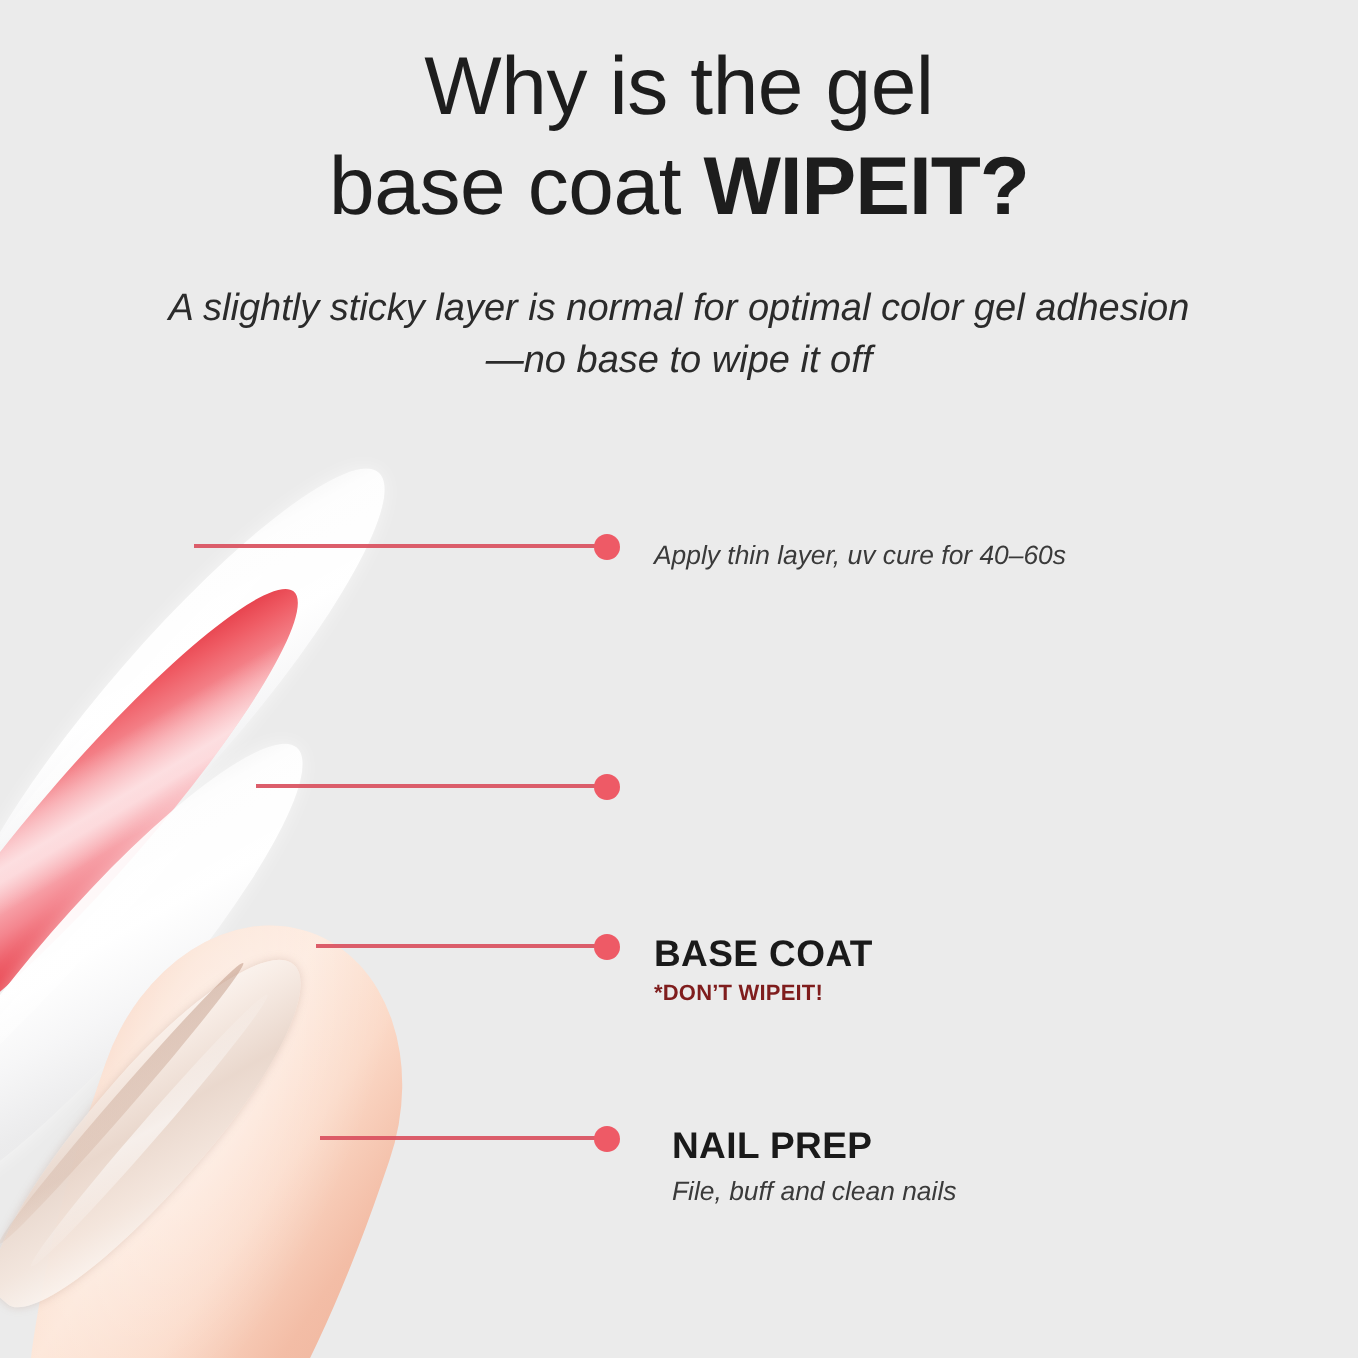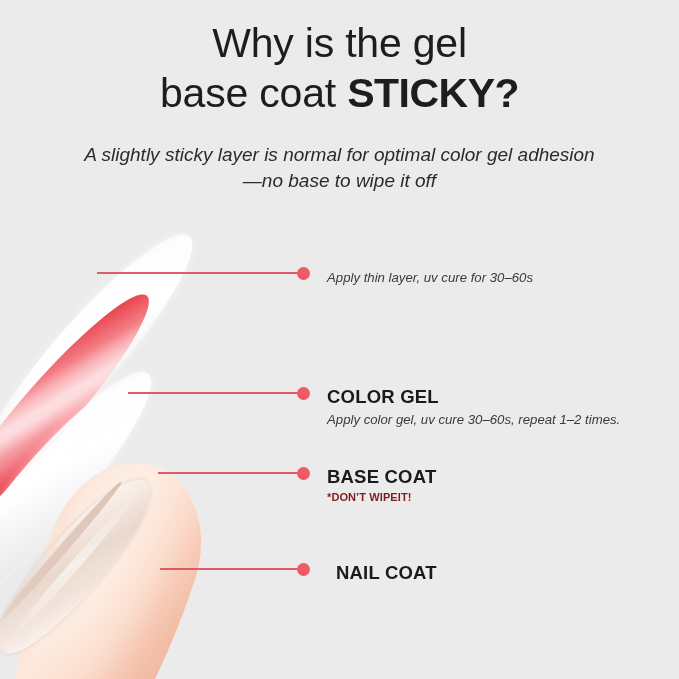--- a/index.html
+++ b/index.html
@@ -181,21 +181,21 @@
     background:linear-gradient(110deg, rgba(255,255,255,0.0), rgba(255,255,255,0.85), rgba(255,255,255,0.0));
   }
 </style>
 </head>
 <body>
 
 <div id="infographic">
 
   <div class="title-block">
     <div class="title-line">Why is the gel</div>
-    <div class="title-line"><span>base coat </span><span class="strong">STICKY?</span></div>
+    <div class="title-line"><span>base coat </span><span class="strong">WIPEIT?</span></div>
   </div>
 
   <div class="subtitle-block">
     <div>A slightly sticky layer is normal for optimal color gel adhesion</div>
     <div>—no base to wipe it off</div>
   </div>
 
   <div class="art" style="left:0;top:195px;width:300px;height:484px;">
 
     <div class="layer layer-clear" style="width:66px;height:312px;left:54px;top:3px;transform:rotate(41deg);">
@@ -225,30 +225,27 @@
   <div class="leader" style="left:128px; top:392px; width:176px;"></div>
   <div class="leader-dot" style="left:297px; top:387px;"></div>
 
   <div class="leader" style="left:158px; top:472px; width:146px;"></div>
   <div class="leader-dot" style="left:297px; top:467px;"></div>
 
   <div class="leader" style="left:160px; top:568px; width:144px;"></div>
   <div class="leader-dot" style="left:297px; top:563px;"></div>
 
   <div class="label-group" style="left:327px; top:266px;">
-    <div class="label-desc">Apply thin layer, uv cure for 30–60s</div>
-  </div>
-
-  <div class="label-group" style="left:327px; top:386px;">
-    <div class="label-title">COLOR GEL</div>
-    <div class="label-desc">Apply color gel, uv cure 30–60s, repeat 1–2 times.</div>
-  </div>
+    <div class="label-desc">Apply thin layer, uv cure for 40–60s</div>
+  </div>
+
 
   <div class="label-group" style="left:327px; top:466px;">
     <div class="label-title">BASE COAT</div>
     <div class="label-warn">*DON’T WIPEIT!</div>
   </div>
 
   <div class="label-group" style="left:336px; top:562px;">
-    <div class="label-title">NAIL COAT</div>
+    <div class="label-title">NAIL PREP</div>
+    <div class="label-desc">File, buff and clean nails</div>
   </div>
 
 </div>
 
 </body></html>

